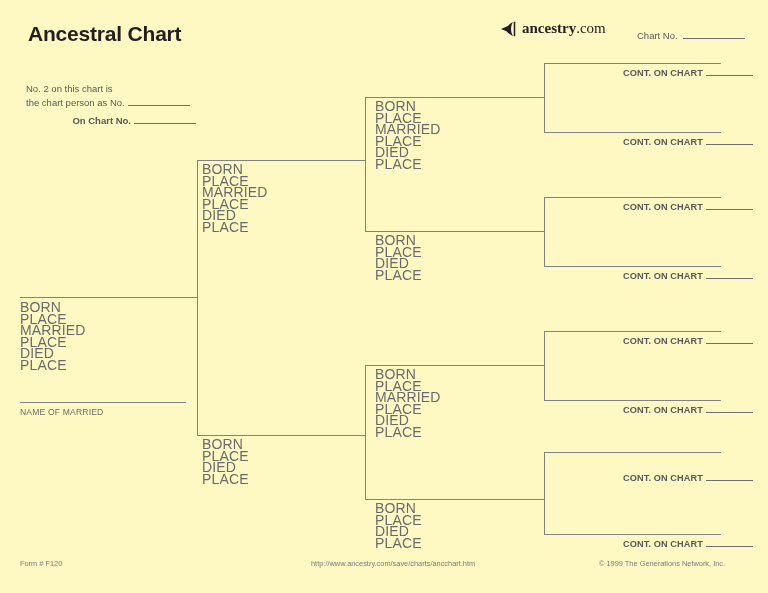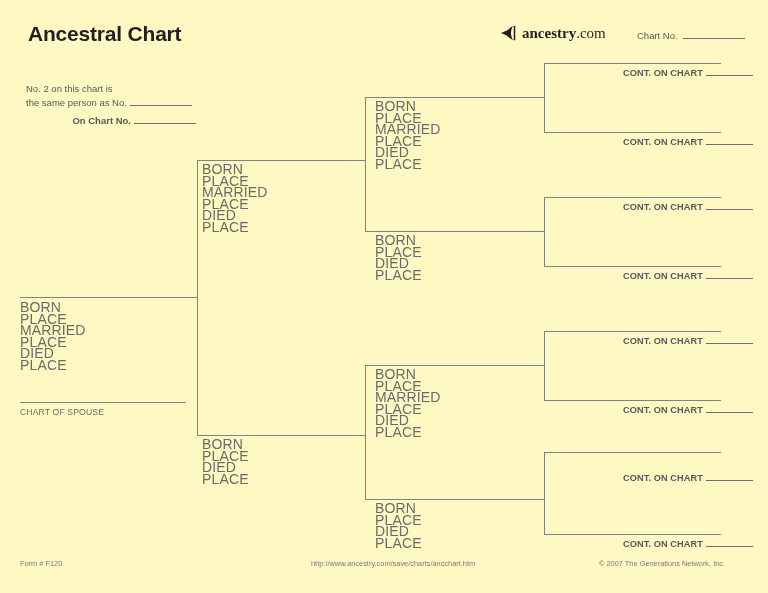--- a/index.html
+++ b/index.html
@@ -27,21 +27,21 @@
     font-size: 21px;
     font-weight: bold;
     color: #231f20;
     letter-spacing: -0.2px;
   }
   .brand {
     position: absolute;
     left: 498px;
     top: 21px;
     display: flex;
-    align-items: flex-end;
+    align-items: flex-start;
     height: 20px;
   }
   .brand-mark {
     width: 22px;
     height: 16px;
     margin-right: 2px;
     display: block;
   }
   .brand-text {
     font-family: "Liberation Serif", serif;
@@ -165,35 +165,35 @@
     <span class="brand-text"><b>ancestry</b><span class="tld">.com</span></span>
   </div>
 
   <div class="chart-no">
     <span>Chart No.</span>
     <span class="rule-inline" style="width:62px"></span>
   </div>
 
   <div class="note">
     <div>No. 2 on this chart is</div>
-    <div class="note-line2"><span>the same person as No.</span><span class="rule-inline" style="width:62px"></span></div>
+    <div class="note-line2"><span>the chart person as No.</span><span class="rule-inline" style="width:62px"></span></div>
   </div>
   <div class="note-chartno"><span>On Chart No.</span><span class="rule-inline" style="width:62px"></span></div>
 
   <div class="hline" style="left:20px; top:297px; width:177px;"></div>
   <div class="fields" style="left:20px; top:302px;">
     <div>BORN</div>
     <div>PLACE</div>
     <div>MARRIED</div>
     <div>PLACE</div>
     <div>DIED</div>
     <div>PLACE</div>
   </div>
   <div class="hline" style="left:20px; top:402px; width:166px;"></div>
-  <div class="spouse-label" style="left:20px; top:407px;">CHART OF SPOUSE</div>
+  <div class="spouse-label" style="left:20px; top:407px;">NAME OF MARRIED</div>
 
   <div class="hline" style="left:186px; top:297px; width:12px;"></div>
 
   <div class="vline" style="left:197px; top:160px; height:276px;"></div>
 
   <div class="hline" style="left:197px; top:160px; width:168px;"></div>
   <div class="fields" style="left:202px; top:164px;">
     <div>BORN</div>
     <div>PLACE</div>
     <div>MARRIED</div>
@@ -285,15 +285,15 @@
   <div class="cont-label" style="left:623px; top:473px;">
     <span>CONT. ON CHART</span><span class="rule-inline" style="width:47px"></span>
   </div>
   <div class="hline" style="left:544px; top:534px; width:177px;"></div>
   <div class="cont-label" style="left:623px; top:539px;">
     <span>CONT. ON CHART</span><span class="rule-inline" style="width:47px"></span>
   </div>
 
   <div class="footer-left">Form # F120</div>
   <div class="footer-center">http://www.ancestry.com/save/charts/ancchart.htm</div>
-  <div class="footer-right">© 2007 The Generations Network, Inc.</div>
+  <div class="footer-right">© 1999 The Generations Network, Inc.</div>
 
 </div>
 
 </body></html>

